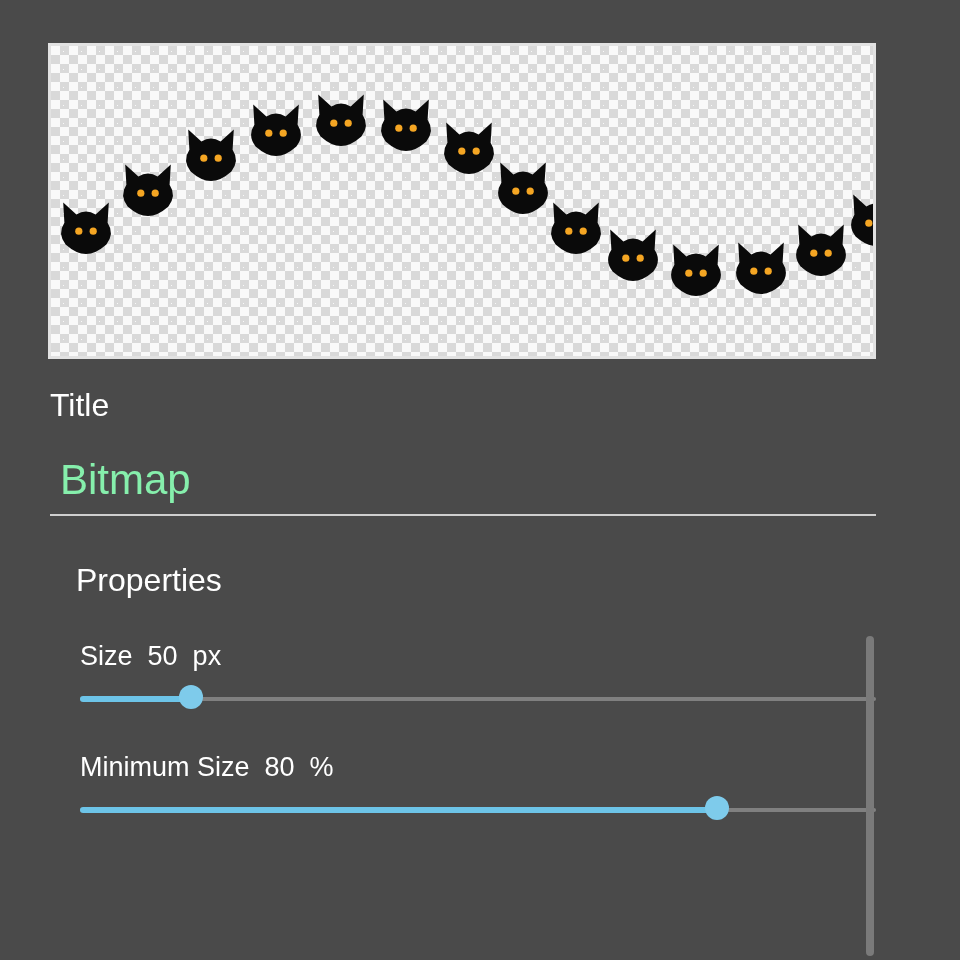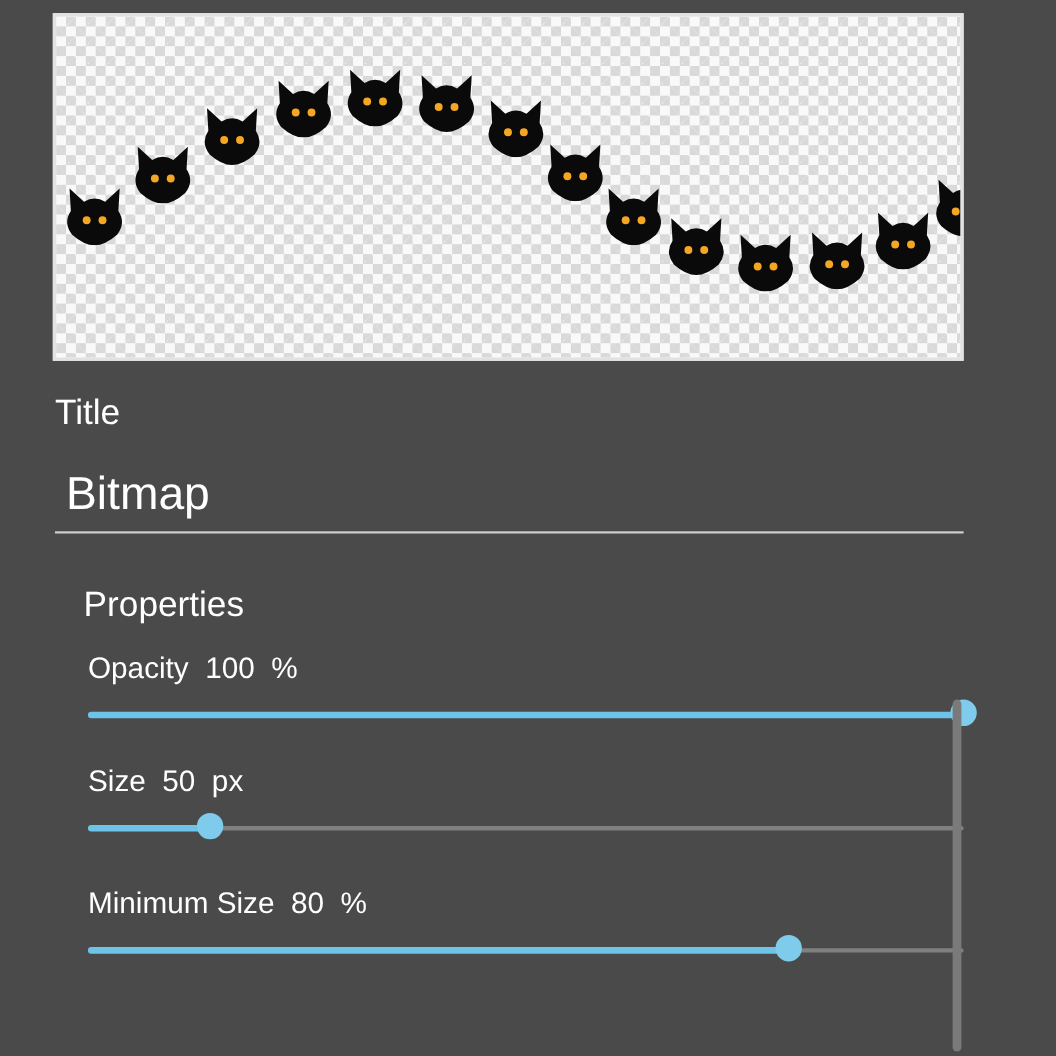--- a/index.html
+++ b/index.html
@@ -1,26 +1,26 @@
 <!DOCTYPE html>
 <html><head>
 <meta charset="utf-8">
 <style>
   html,body{margin:0;padding:0;width:960px;height:960px;background:#4a4a4a;font-family:Arial,Helvetica,sans-serif;color:#fff;overflow:hidden}
-  .wrap{box-sizing:border-box;padding:12px 0 0 0;width:924px;height:960px;position:relative}
+  .wrap{box-sizing:border-box;padding:43px 0 0 0;width:924px;height:960px;position:relative}
   .preview{margin:0 48px 0 48px;height:310px;border:3px solid #e2e2e2;background-image:
     linear-gradient(45deg,#d9d9d9 25%,transparent 25%),
     linear-gradient(-45deg,#d9d9d9 25%,transparent 25%),
     linear-gradient(45deg,transparent 75%,#d9d9d9 75%),
     linear-gradient(-45deg,transparent 75%,#d9d9d9 75%);
     background-size:18px 18px;background-position:0 0,0 9px,9px -9px,-9px 0;background-color:#f9f9f9;
     position:relative;overflow:hidden}
   .cat{position:absolute;width:60px;height:60px}
   .title-lbl{margin:28px 0 0 50px;font-size:32px}
-  .title-field{margin:26px 48px 0 50px;border-bottom:2px solid #cfcfcf;padding:6px 6px 10px 10px;font-size:42px;font-weight:400;color:#ffffff}
+  .title-field{margin:26px 48px 0 50px;border-bottom:2px solid #cfcfcf;padding:6px 6px 10px 10px;font-size:42px;font-weight:400;color:#86efac}
   .section-lbl{margin:46px 0 0 76px;font-size:32px}
   .props{margin:10px 48px 0 80px;position:relative}
   .prop{margin-top:24px}
   .prop-lbl{font-size:27px;margin-bottom:22px}
   .slider{position:relative;height:8px}
   .track{position:absolute;top:3px;left:0;right:0;height:4px;background:#808080;border-radius:2px}
   .fill{position:absolute;top:2px;left:0;height:6px;background:#6dc4e8;border-radius:3px}
   .thumb{position:absolute;top:-9px;width:24px;height:24px;border-radius:50%;background:#7ecbeb}
   .scroll-ind{position:absolute;right:50px;top:636px;width:8px;height:320px;background:#7a7a7a;border-radius:4px}
 </style>
@@ -103,30 +103,20 @@
     </div>
 
   <div class="title-lbl">Title</div>
 
   <div class="title-field">Bitmap</div>
 
   <div class="section-lbl">Properties</div>
 
   <div class="props">
 
-    <div class="prop">
-      <div class="prop-lbl">
-        <span>Opacity</span>&nbsp;&nbsp;<span>100</span>&nbsp;&nbsp;<span>%</span>
-      </div>
-      <div class="slider">
-        <div class="track"></div>
-        <div class="fill" id="fill-opacity" style="width: 100%;"></div>
-        <div class="thumb" id="thumb-opacity" style="left: calc(100% - 12px);"></div>
-      </div>
-    </div>
 
     <div class="prop" style="margin-top:42px">
       <div class="prop-lbl">
         <span>Size</span>&nbsp;&nbsp;<span>50</span>&nbsp;&nbsp;<span>px</span>
       </div>
       <div class="slider">
         <div class="track"></div>
         <div class="fill" id="fill-width" style="width: 14%;"></div>
         <div class="thumb" id="thumb-width" style="left: calc(14% - 12px);"></div>
       </div>

